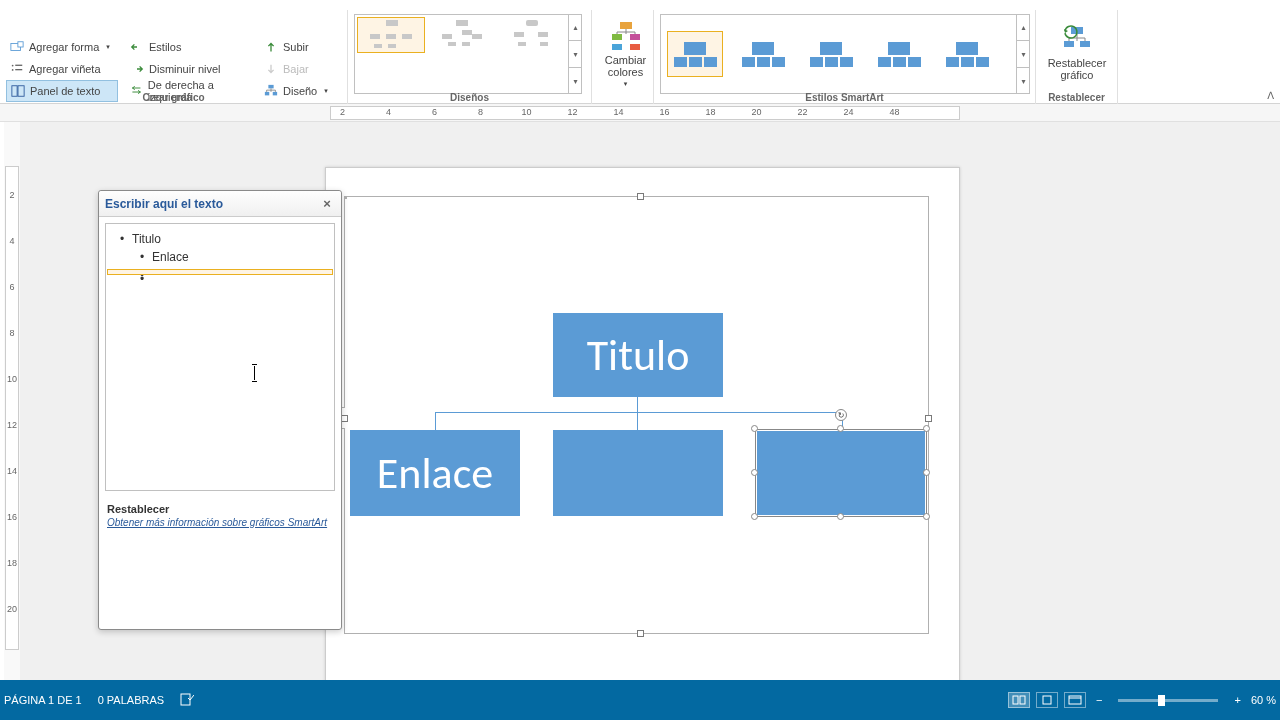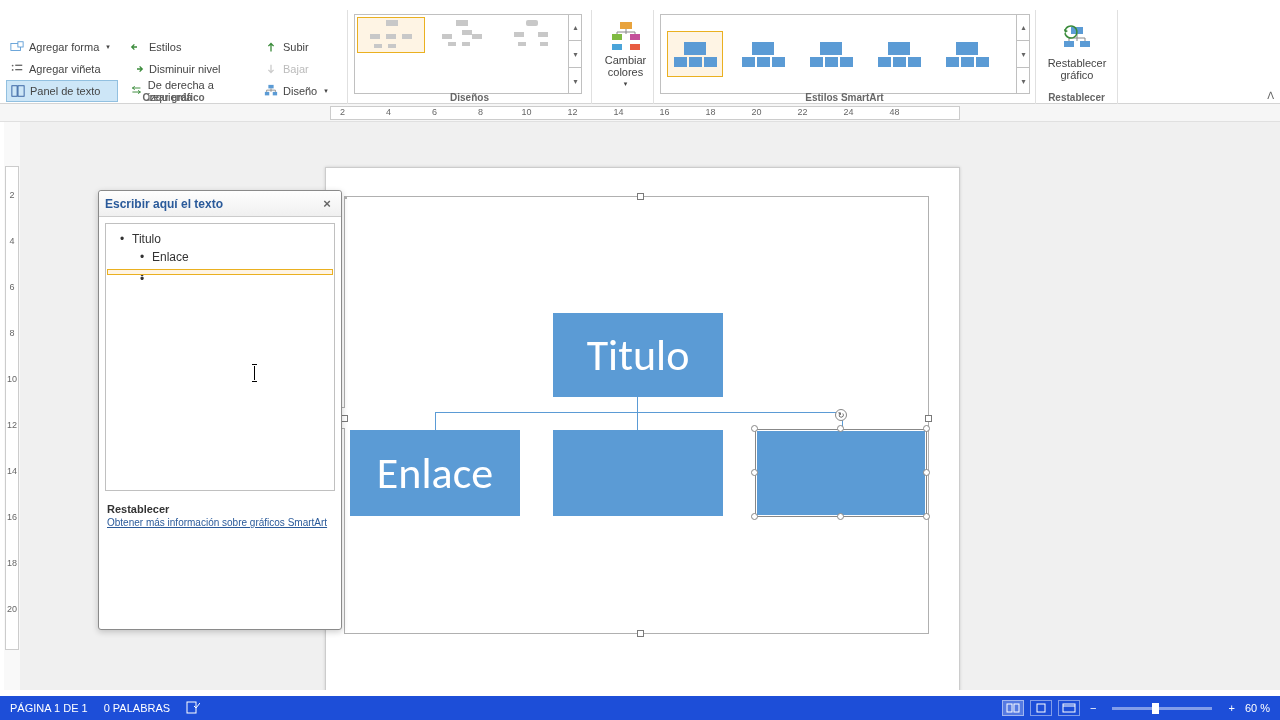--- a/index.html
+++ b/index.html
@@ -84,24 +84,24 @@
 .tp-body li { padding: 2px 0 2px 24px; position: relative; }
 .tp-body li::before { content: '•'; position: absolute; left: 12px; }
 .tp-body li.l2 { padding-left: 44px; }
 .tp-body li.l2::before { left: 32px; }
 .tp-body li.active { background: #fef4e4; border: 1px solid #eab020; margin: -1px; }
 .tp-cursor { position:absolute; left:148px; top:142px; width:1px; height:14px; background:#000; }
 .tp-cursor::before{content:'';position:absolute;top:-2px;left:-2px;width:5px;height:1px;background:#000;}
 .tp-cursor::after{content:'';position:absolute;bottom:-2px;left:-2px;width:5px;height:1px;background:#000;}
 .tp-foot { padding: 6px 8px; font-size: 10px; color: #555; line-height: 1.25; }
 .tp-foot .ttl { font-weight: bold; color: #333; font-size: 11px; }
-.tp-foot a { color: #2a5a9a; text-decoration: underline; }
-
-
-.status { position: absolute; left: 0; right: 0; bottom: 0; height: 24px; background: #1d4ed8; color: #fff; display: flex; align-items: center; font-size: 11px; padding: 0 10px; justify-content: space-between; }
+.tp-foot a { color: #2a5a9a; text-decoration: underline; font-style: italic; }
+
+
+.status { position: absolute; left: 0; right: 0; bottom: 0; height: 40px; background: #0369a1; color: #fff; display: flex; align-items: center; font-size: 11px; padding: 0 4px; justify-content: space-between; }
 .status .left { display: flex; gap: 16px; align-items: center; }
 .status .right { display: flex; gap: 6px; align-items: center; }
 .view-btn { width: 22px; height: 16px; border: 1px solid rgba(255,255,255,0.45); display: flex; align-items: center; justify-content: center; }
 .view-btn.active { background: rgba(255,255,255,0.25); }
 .zoom-track { width: 100px; height: 3px; background: rgba(255,255,255,0.45); position: relative; margin: 0 6px; }
 .zoom-thumb { position: absolute; top: -4px; width: 7px; height: 11px; background: #fff; left: 40px; }
 
 .collapse-caret { position: absolute; right: 6px; bottom: 2px; font-size: 10px; color: #666; cursor: default; }
 
 

